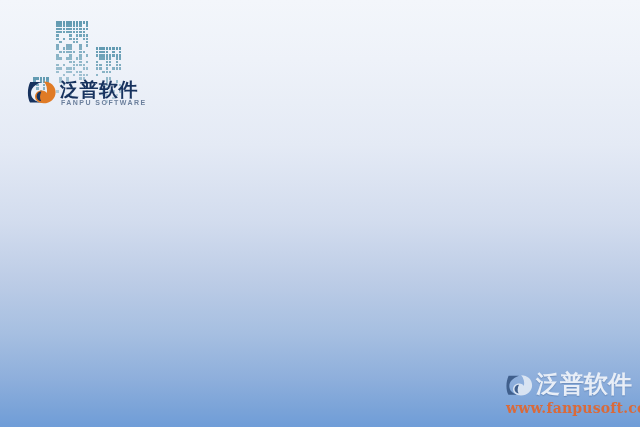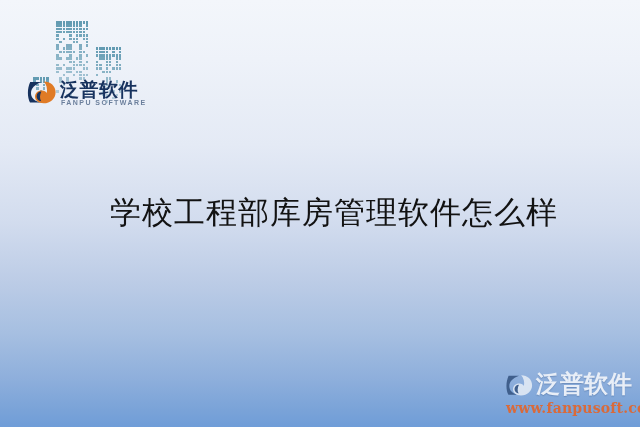--- a/index.html
+++ b/index.html
@@ -357,21 +357,20 @@
       <svg viewBox="0 0 30 27" width="30" height="27" aria-hidden="true">
         <path d="M3.2 3.0 L14.5 3.0 C7.5 5.6 4.0 9.6 4.0 14.2 C4.0 19.0 7.8 22.4 14.2 23.6 L3.0 23.6 C1.6 20.8 0.9 17.6 0.9 14.0 C0.9 10.0 1.7 6.4 3.2 3.0 Z" fill="#17325e"></path>
         <path d="M16.8 2.4 C23.6 2.4 28.6 7.0 28.6 13.2 C28.6 19.6 23.4 24.3 16.6 24.3 C11.6 24.3 8.0 21.6 8.0 17.6 C8.0 14.0 10.8 11.4 14.8 11.4 C17.2 11.4 19.0 12.4 19.8 14.0 C20.6 9.6 19.6 5.6 16.8 2.4 Z" fill="#e07b26"></path>
         <path d="M14.4 12.6 C11.6 12.6 9.6 14.6 9.6 17.4 C9.6 20.0 11.5 21.9 14.2 22.2 C12.4 19.6 12.8 15.8 14.4 12.6 Z" fill="#17325e"></path>
       </svg>
     </div>
     <div id="logo-text-cn">泛普软件</div>
     <div id="logo-text-en">FANPU SOFTWARE</div>
   </div>
 
-  <div id="headline">学校工程部库房管理软件怎么样</div>
 
   <div id="watermark">
     <div id="wm-mark">
       <svg viewBox="0 0 30 27" width="29" height="25" aria-hidden="true">
         <path d="M3.2 3.0 L14.5 3.0 C7.5 5.6 4.0 9.6 4.0 14.2 C4.0 19.0 7.8 22.4 14.2 23.6 L3.0 23.6 C1.6 20.8 0.9 17.6 0.9 14.0 C0.9 10.0 1.7 6.4 3.2 3.0 Z" fill="#33527f"></path>
         <path d="M16.8 2.4 C23.6 2.4 28.6 7.0 28.6 13.2 C28.6 19.6 23.4 24.3 16.6 24.3 C11.6 24.3 8.0 21.6 8.0 17.6 C8.0 14.0 10.8 11.4 14.8 11.4 C17.2 11.4 19.0 12.4 19.8 14.0 C20.6 9.6 19.6 5.6 16.8 2.4 Z" fill="#e7eef7"></path>
         <path d="M14.4 12.6 C11.6 12.6 9.6 14.6 9.6 17.4 C9.6 20.0 11.5 21.9 14.2 22.2 C12.4 19.6 12.8 15.8 14.4 12.6 Z" fill="#33527f"></path>
       </svg>
     </div>
     <div id="wm-text-cn">泛普软件</div>

